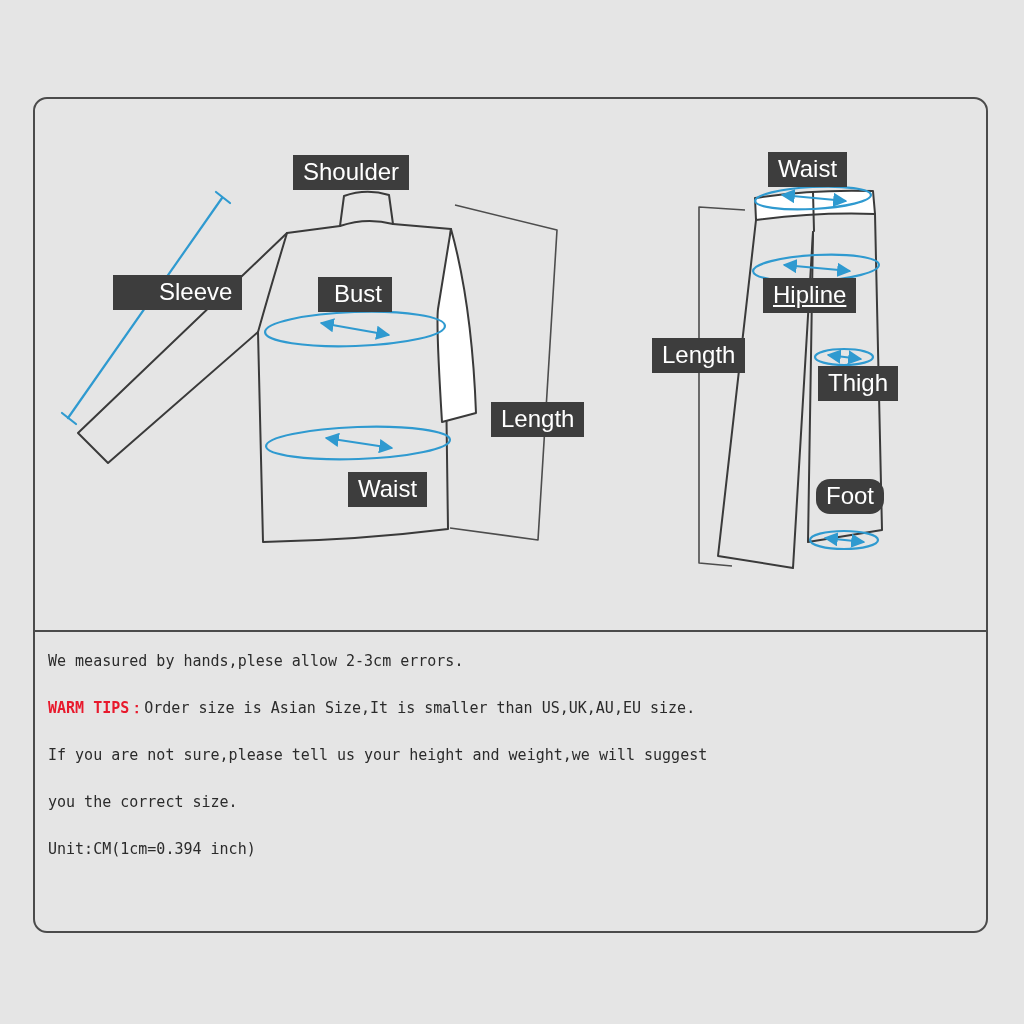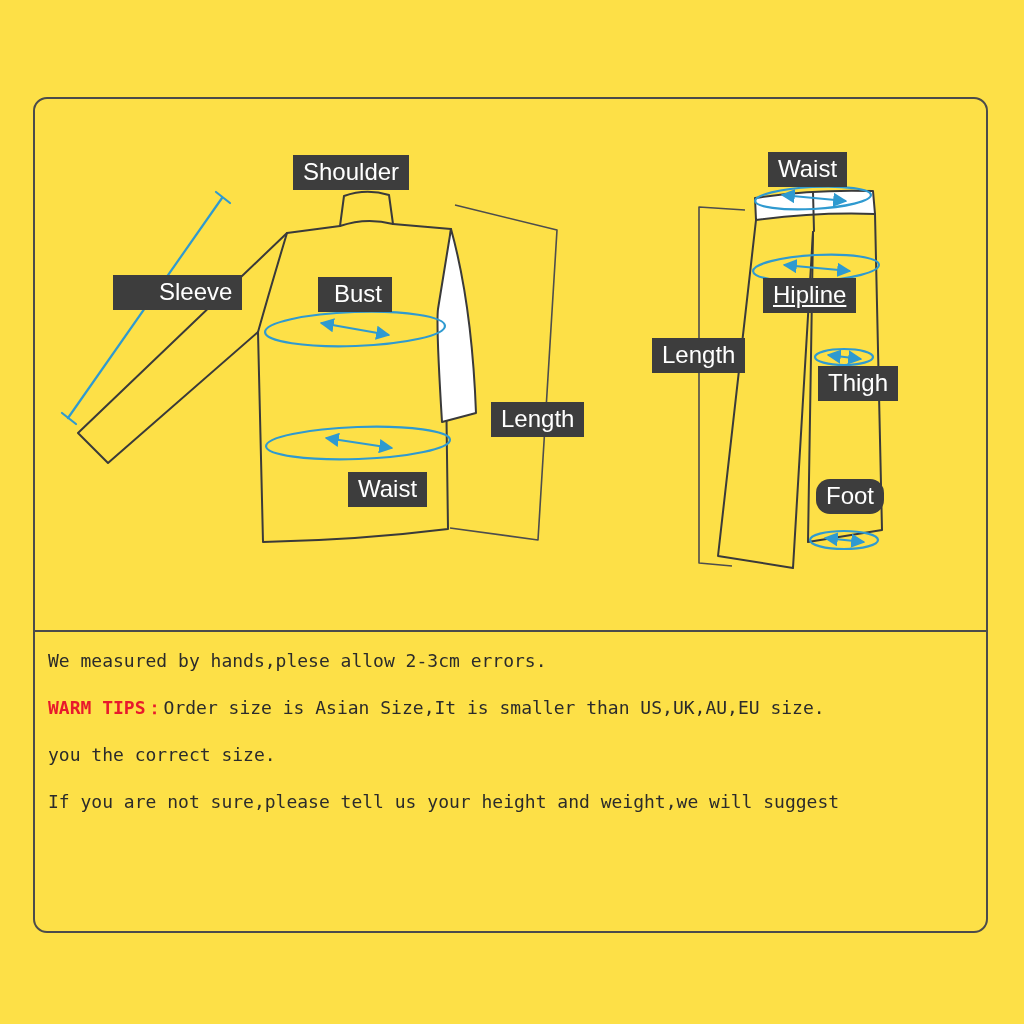--- a/index.html
+++ b/index.html
@@ -1,19 +1,19 @@
 <!DOCTYPE html>
 <html style="--label-bg: #3d3d3d; --label-text: #ffffff; --measure-blue: #2f9ad0; --outline-dark: #3a3a3a; --warm-tips-red: #e8192c; --border: #4b4b4b;"><head>
 <meta charset="utf-8">
 <style>
   * { margin:0; padding:0; box-sizing:border-box; }
   html,body { width:1024px; height:1024px; background:#ffffff; }
   body { position:relative; overflow:hidden; font-family:"Liberation Sans",sans-serif; }
 
-  .page { position:absolute; inset:0; background:#fde047; }
+  .page { position:absolute; inset:0; background:#e5e5e5; }
 
   .frame {
     position:absolute; left:33px; top:97px; width:955px; height:836px;
     border:2px solid var(--border,#4b4b4b); border-radius:14px;
   }
   .divider {
     position:absolute; left:0; right:0; top:531px; height:0;
     border-top:2px solid var(--border,#4b4b4b);
   }
 
@@ -25,21 +25,21 @@
     color:var(--label-text,#ffffff);
     font-size:24px; line-height:28px;
     padding:3px 10px 4px;
     font-family:"Liberation Sans",sans-serif;
     white-space:nowrap;
   }
 
   .notes {
     position:absolute; left:48px; top:648px; width:930px;
     font-family:"DejaVu Sans Mono",monospace;
-    font-size:18px; color:#2b2b2b;
+    font-size:15px; color:#2b2b2b;
   }
   .note-line { line-height:26px; margin-bottom:21px; white-space:nowrap; }
   .warm { color:var(--warm-tips-red,#e8192c);font-weight:bold; }
 
   
   .outline { fill:none; stroke:var(--outline-dark,#3a3a3a); stroke-width:2; stroke-linejoin:round; stroke-linecap:round; }
   .outline-fill { fill:#ffffff; stroke:var(--outline-dark,#3a3a3a); stroke-width:2; stroke-linejoin:round; }
   .thin { fill:none; stroke:#4d4d4d; stroke-width:1.6; stroke-linejoin:round; }
   .measure { fill:none; stroke:var(--measure-blue,#2f9ad0); stroke-width:2.2; stroke-linecap:round; }
   .arrowline { stroke:var(--measure-blue,#2f9ad0); stroke-width:2.2; }
@@ -103,17 +103,18 @@
   <div class="glabel" style="left:763px; top:278px;text-decoration:underline;">Hipline</div>
   <div class="glabel" style="left:652px; top:338px;">Length</div>
   <div class="glabel" style="left:818px; top:366px;">Thigh</div>
   <div class="glabel" style="left:816px; top:479px;border-radius:14px;">Foot</div>
 
   <div class="notes">
     <div class="note-line">We measured by hands,plese allow 2-3cm errors.</div>
     <div class="note-line">
       <span class="warm">WARM TIPS：</span><span>Order size is Asian Size,It is smaller than US,UK,AU,EU size.</span>
     </div>
+    <div class="note-line">If you are not sure,please tell us your height and weight,we will suggest</div>
     <div class="note-line">you the correct size.</div>
-    <div class="note-line">If you are not sure,please tell us your height and weight,we will suggest</div>
+    <div class="note-line">Unit:CM(1cm=0.394 inch)</div>
   </div>
 
 </div>
 
 </body></html>

